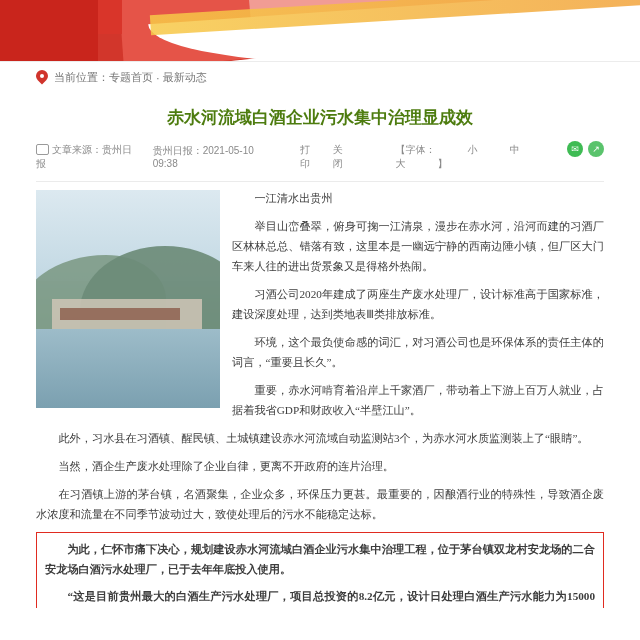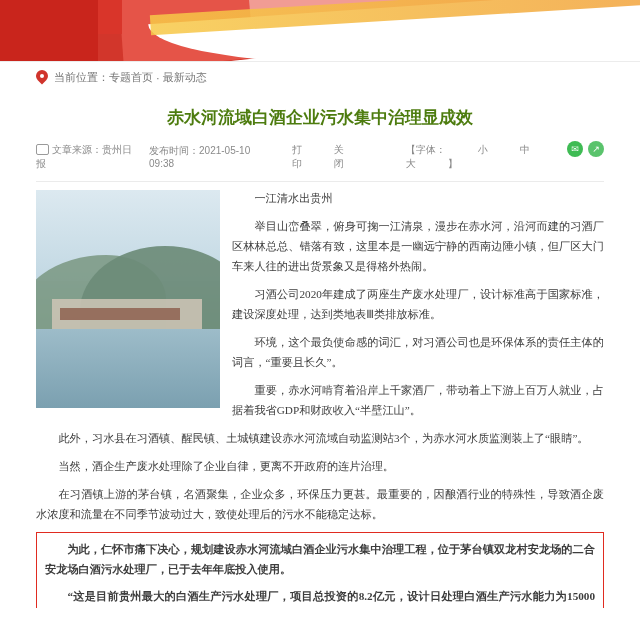--- a/index.html
+++ b/index.html
@@ -170,21 +170,21 @@
     border: 1px solid #9a9a9a;
     border-radius: 2px;
     margin-right: 3px;
     position: relative;
     vertical-align: middle;
   }
   .meta-mid {
     margin-left: 26px;
     display: flex;
     align-items: center;
-    gap: 24px;
+    gap: 14px;
     color: #8a8a8a;
   }
   .font-size-ctrl { margin-left: 14px; color: #8a8a8a; }
   .font-size-ctrl span { margin: 0 16px; }
   .share-icons {
     position: absolute;
     right: 36px;
     top: 0px;
     display: flex;
     gap: 5px;
@@ -301,21 +301,21 @@
     </div>
 
     <div class="headline">赤水河流域白酒企业污水集中治理显成效</div>
 
     <div class="meta-row">
       <div class="meta-left">
         <span>
           <span class="meta-icon"></span><span>文章来源：</span><span>贵州日报</span>
         </span>
         <span>
-          <span>发布时间：</span><span>2021-05-10 09:38</span>
+          <span>贵州日报：</span><span>2021-05-10 09:38</span>
         </span>
       </div>
       <div class="meta-mid">
         <span>打印</span>
         <span>关闭</span>
         <span class="font-size-ctrl">
           <span>【字体：</span><span>小</span><span>中</span><span>大</span><span>】</span>
         </span>
       </div>
       <div class="share-icons">

